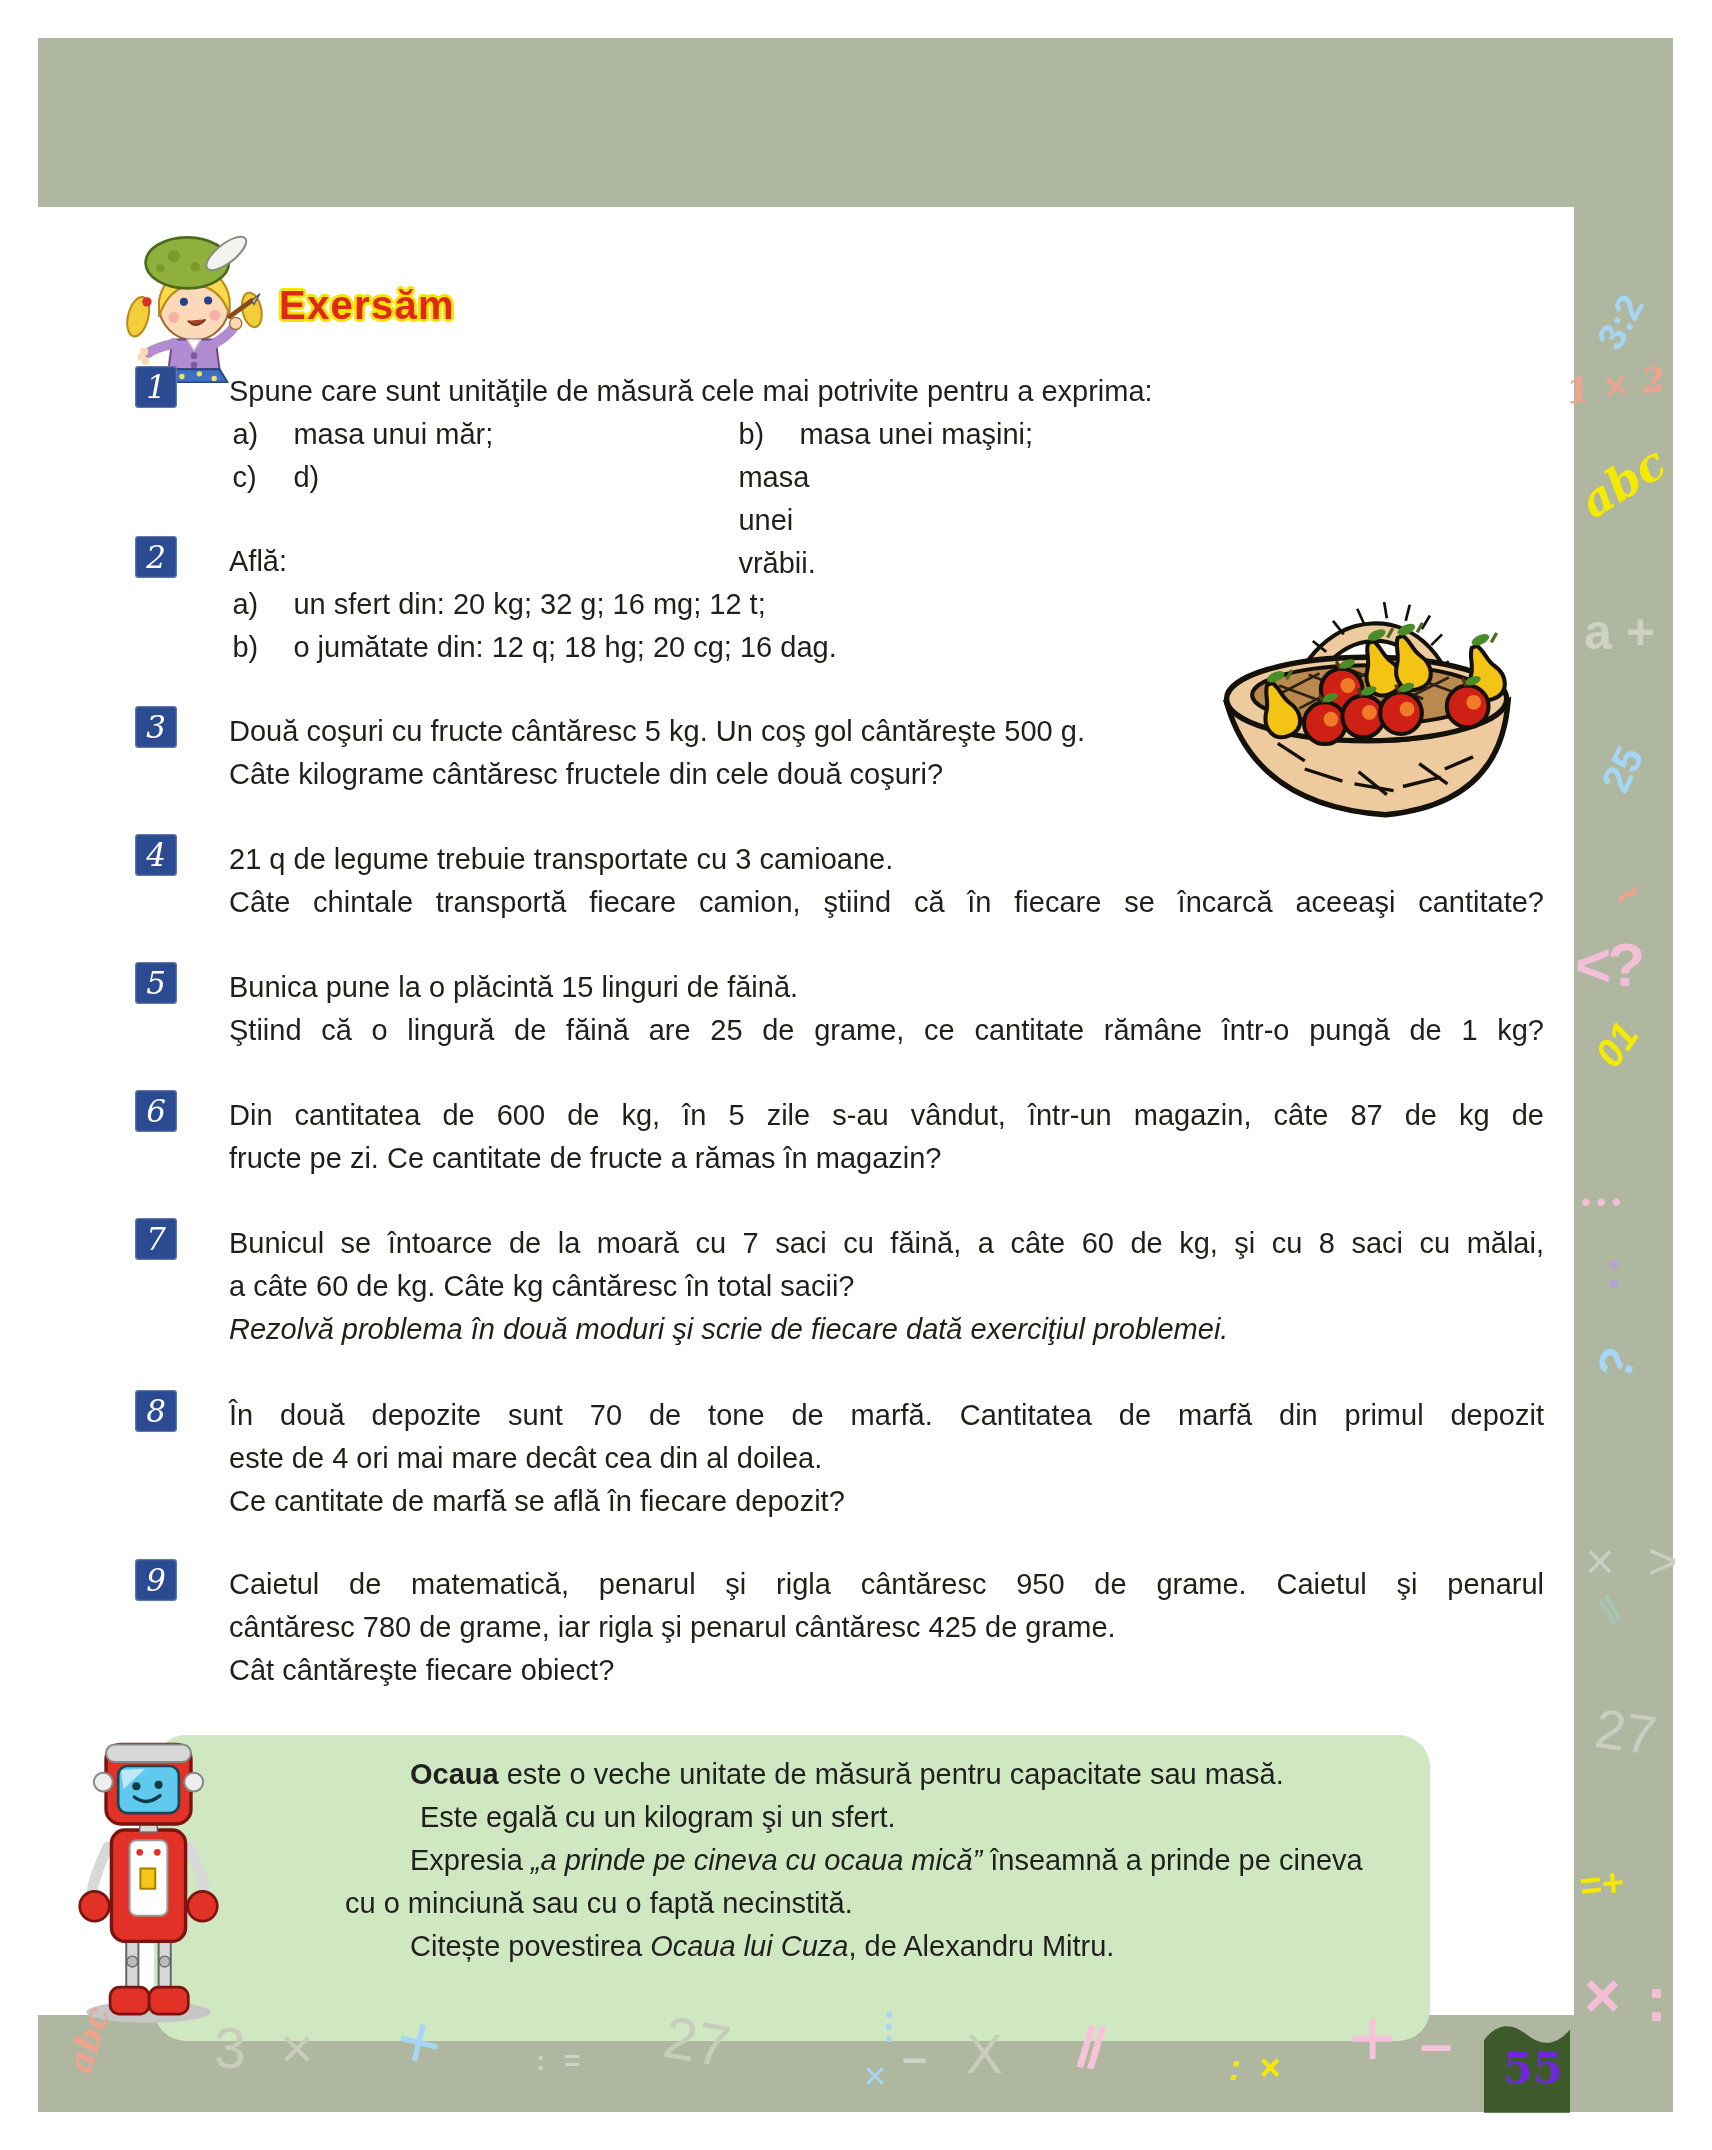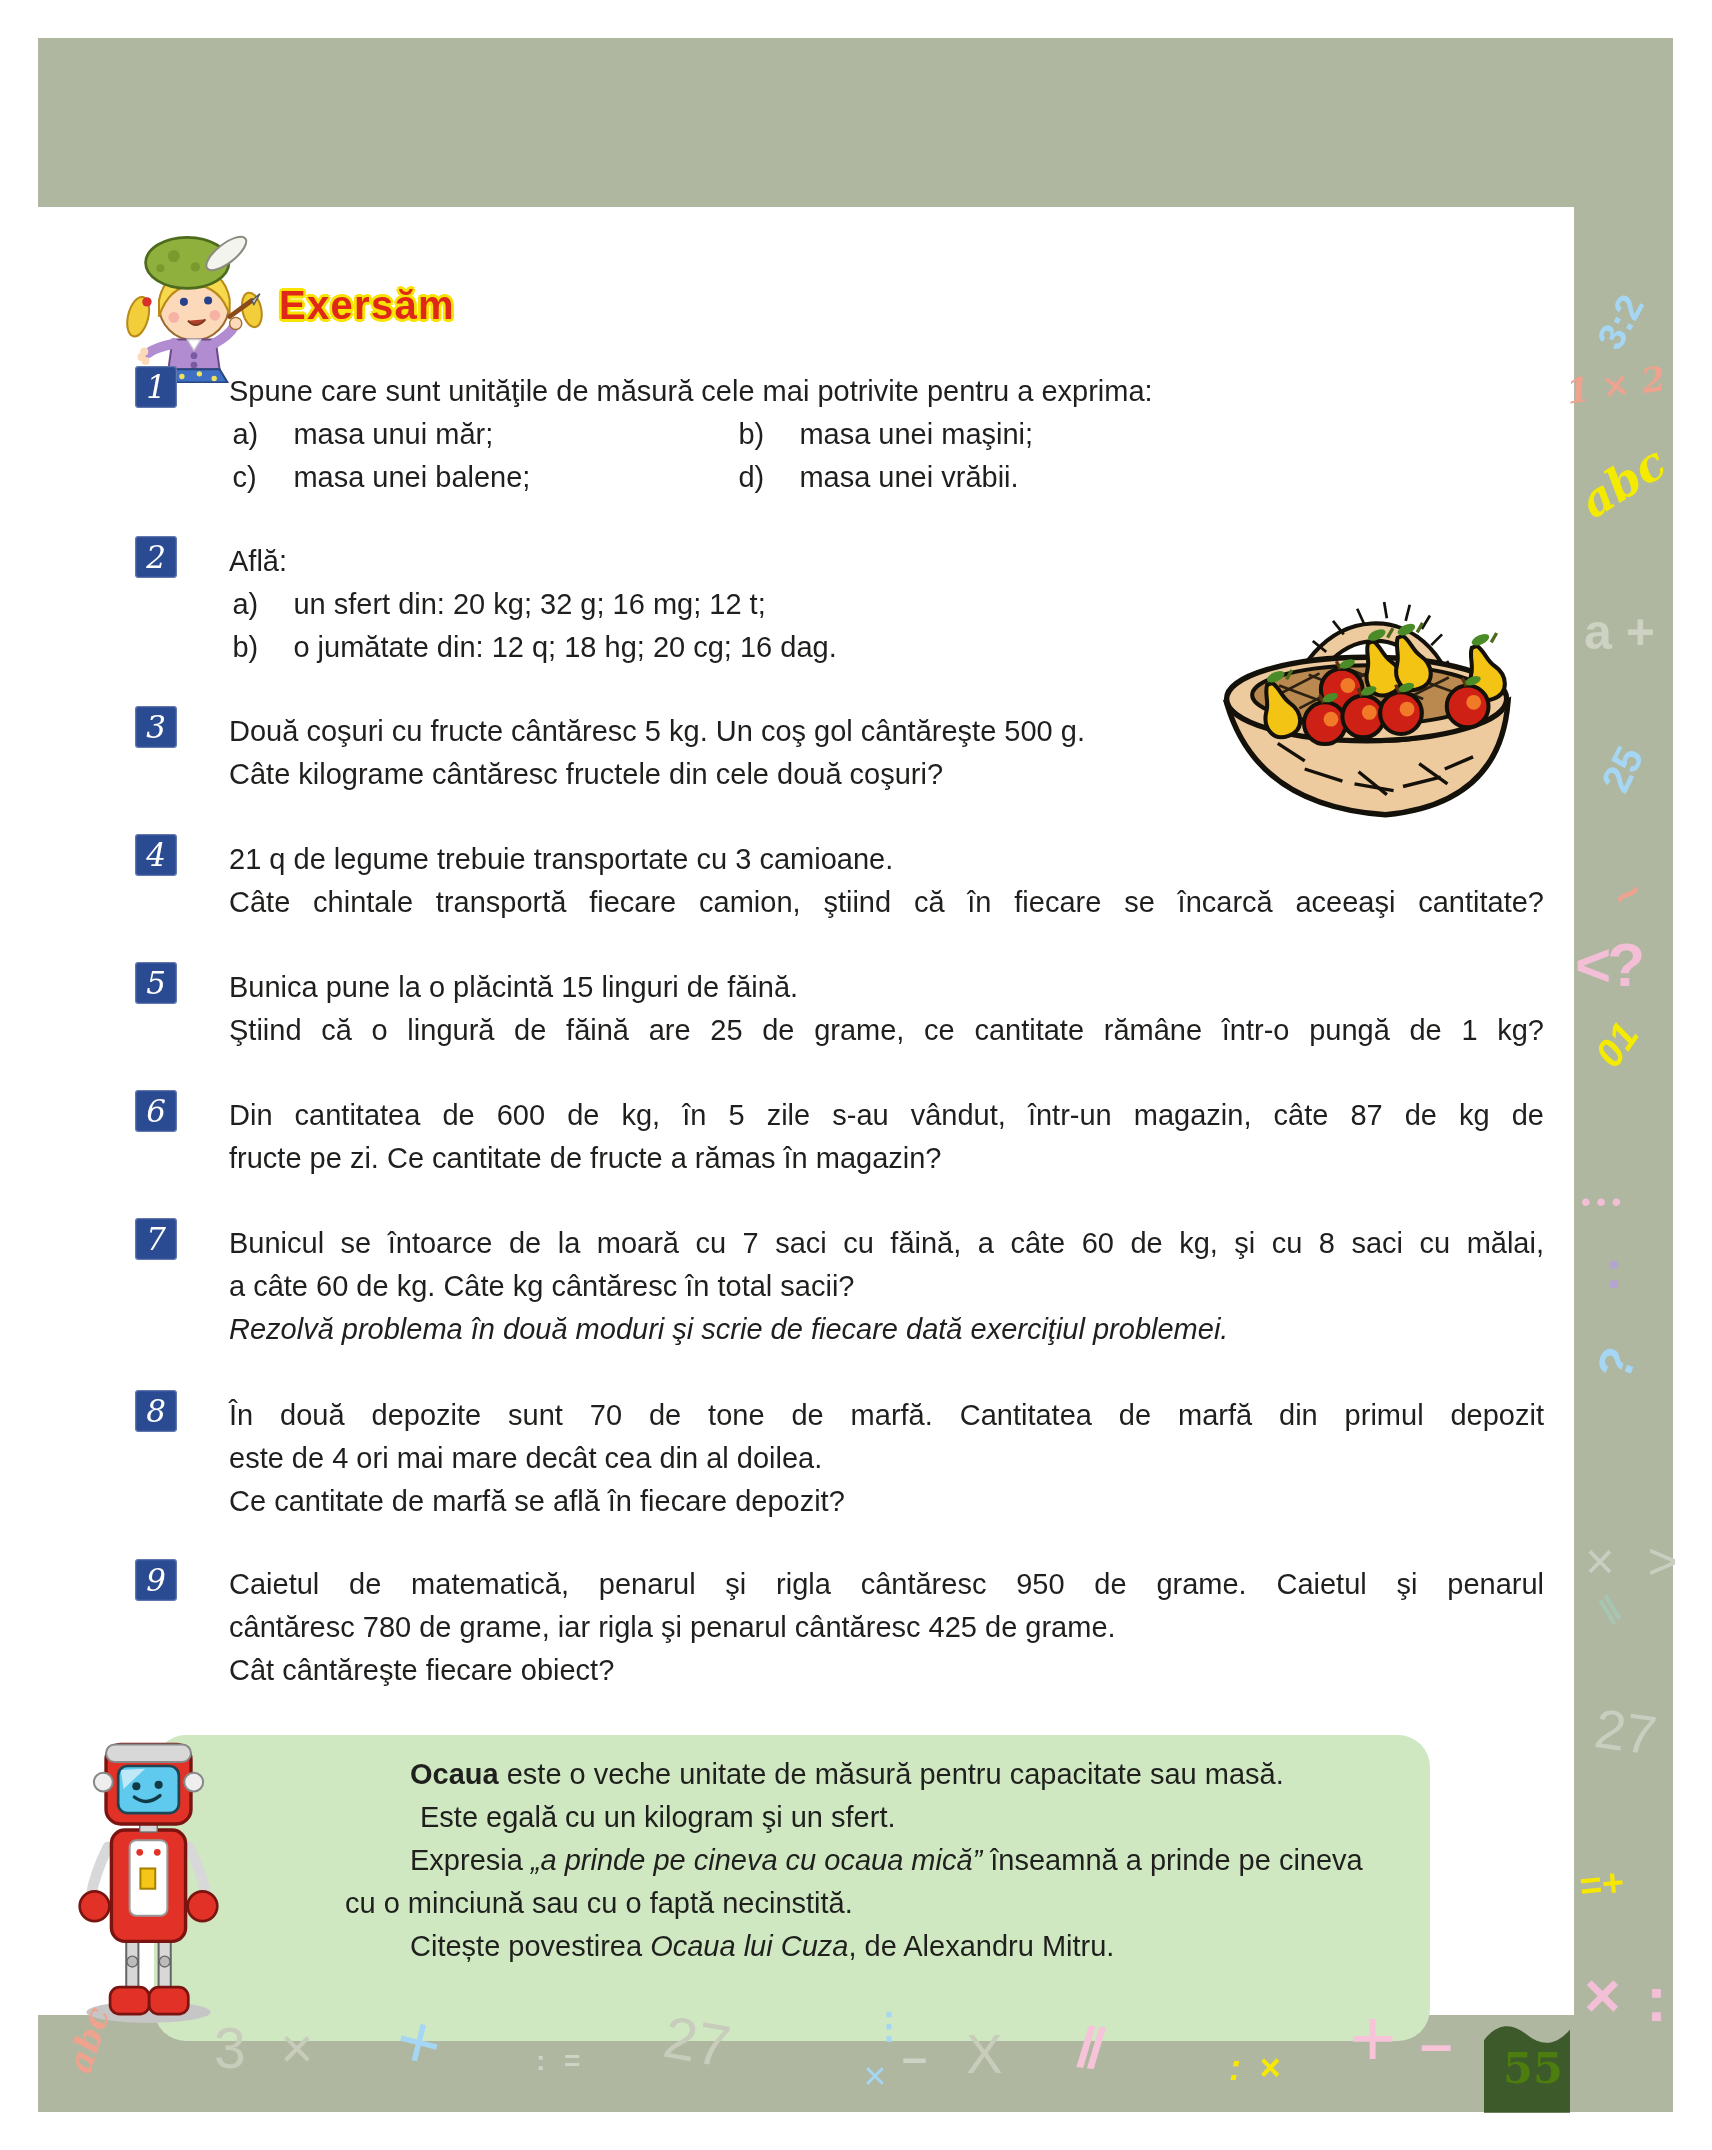--- a/index.html
+++ b/index.html
@@ -33,21 +33,21 @@
            background:#cfe8c2;border-radius:32px;}
   .il{position:absolute;font-size:29px;line-height:43px;white-space:nowrap;}
   .il1{left:256px;top:17.5px;} .il2{left:266px;top:61px;} .il3{left:256px;top:104px;}
   .il4{left:191px;top:147px;} .il5{left:256px;top:190px;}
   .robot{position:absolute;left:64px;top:1739px;}
 
   .basket{position:absolute;left:1217px;top:567px;}
 
   
   .badge{position:absolute;left:1484px;top:2013px;width:86px;height:100px;}
-  .badge .num{position:absolute;left:0;top:30px;width:98px;text-align:center;color:#4d7c0f;
+  .badge .num{position:absolute;left:0;top:30px;width:98px;text-align:center;color:#6d28d9;
         font-family:"DejaVu Serif",serif;font-weight:700;font-size:43px;}
 
   
   .deco{position:absolute;line-height:1;white-space:nowrap;}
   #r1{left:1593px;top:303px;font-size:38px;color:#a5d7f5;transform:rotate(-62deg);font-weight:700;}
   #r2{left:1566px;top:368px;font-size:34px;color:#efa28e;transform:rotate(-8deg);
       font-family:"DejaVu Serif",serif;font-style:italic;font-weight:700;}
   #r3{left:1578px;top:459px;font-size:46px;color:#f4eb00;transform:rotate(-32deg);
       font-family:"DejaVu Serif",serif;font-style:italic;font-weight:700;}
   #r4{left:1584px;top:607px;font-size:50px;color:#cdd2c3;font-weight:700;}
@@ -189,21 +189,20 @@
   <section class="ex" style="top:370px">
     <div class="numbox">1</div>
     <div class="exbody">
       <div class="line">Spune care sunt unităţile de măsură cele mai potrivite pentru a exprima:</div>
       <div class="opts4">
         <span>a)</span>
         <span>masa unui măr;</span>
         <span>b)</span>
         <span>masa unei maşini;</span>
         <span>c)</span>
-        <span>masa unei balene;</span>
         <span>d)</span>
         <span>masa unei vrăbii.</span>
       </div>
     </div>
   </section>
 
   <section class="ex" style="top:540px">
     <div class="numbox">2</div>
     <div class="exbody">
       <div class="line">Află:</div>

